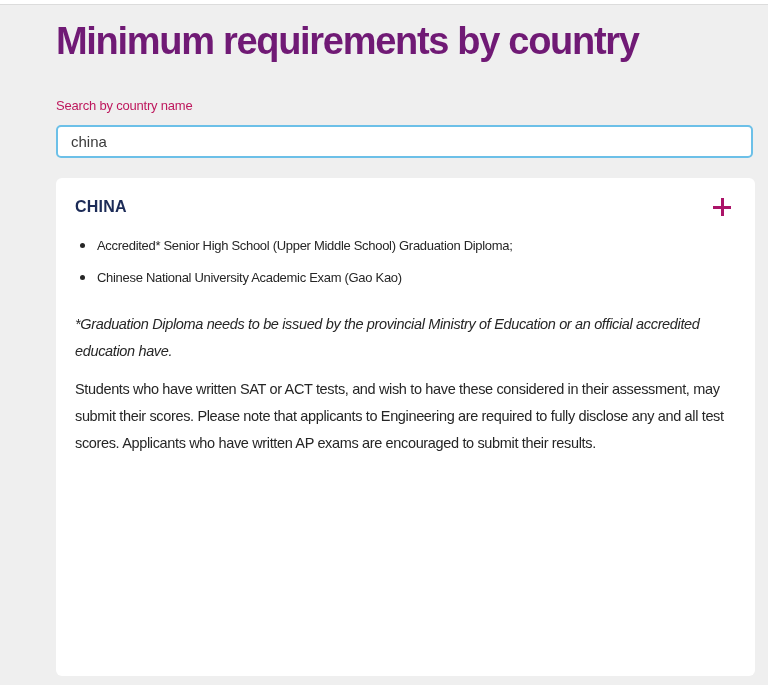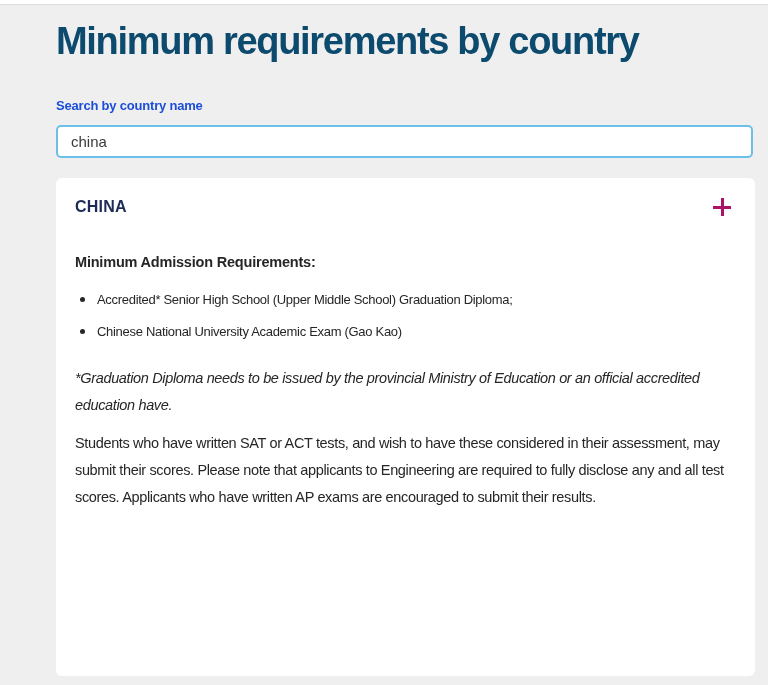--- a/index.html
+++ b/index.html
@@ -10,30 +10,30 @@
     color: #262626;
   }
   .top-strip { height: 5px; background: #ffffff; border-bottom: 1px solid #dcdcdc; }
   .container { padding-left: 56px; padding-right: 13px; }
 
   .page-title {
     margin-top: 15px;
     font-size: 38px;
     font-weight: 700;
     letter-spacing: -1.3px;
-    color: #0c4a6e;
+    color: #701a75;
   }
 
   .search-label {
     display: block;
     margin-top: 35px;
     font-size: 13px;
-    font-weight: 700;
+    font-weight: 400;
     letter-spacing: -0.2px;
-    color: #1d4ed8;
+    color: #be185d;
   }
   .search-input {
     display: block;
     margin-top: 12px;
     width: 697px;
     height: 33px;
     border: 2px solid #6cc0e8;
     border-radius: 5px;
     background: #ffffff;
     padding: 0 13px;
@@ -137,21 +137,20 @@
   <label class="search-label" for="country-search">Search by country name</label>
   <input id="country-search" class="search-input" type="text" value="china" style="">
 
   <div class="accordion-card">
 
     <div class="accordion-header">
       <span class="country-name">CHINA</span>
       <button class="plus-btn" aria-label="expand"></button>
     </div>
 
-    <div class="req-heading">Minimum Admission Requirements:</div>
 
     <ul class="req-list">
       <li>Accredited* Senior High School (Upper Middle School) Graduation Diploma;</li>
       <li>Chinese National University Academic Exam (Gao Kao)</li>
     </ul>
 
     <p class="body-par note-italic">*Graduation Diploma needs to be issued by the provincial Ministry of Education or an official accredited education have.</p>
 
     <p class="body-par sat-par">Students who have written SAT or ACT tests, and wish to have these considered in their assessment, may submit their scores.  Please note that applicants to Engineering are required to fully disclose any and all test scores. Applicants who have written AP exams are encouraged to submit their results.</p>
 

